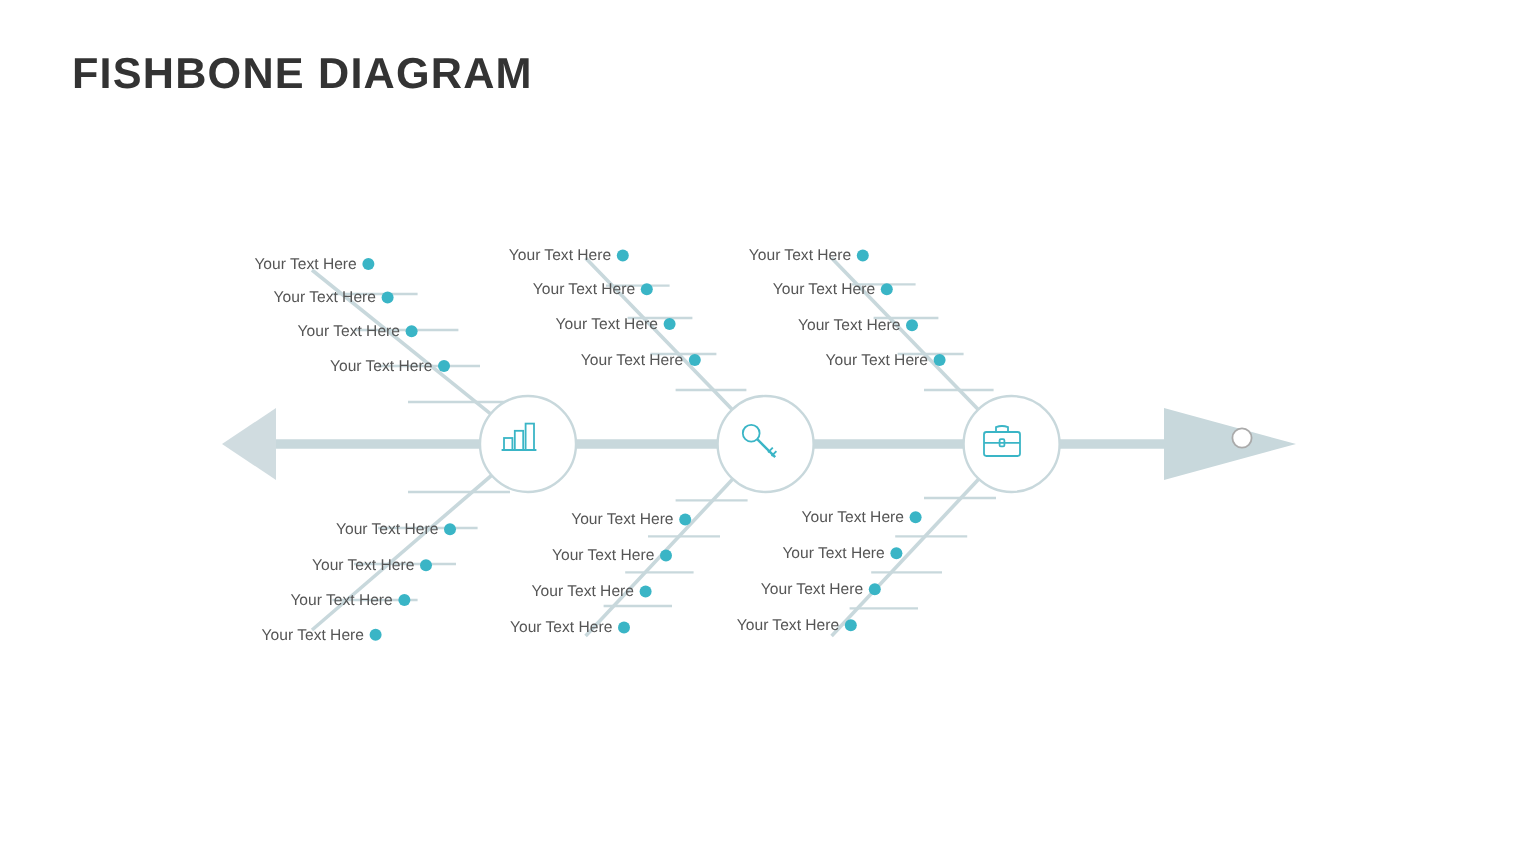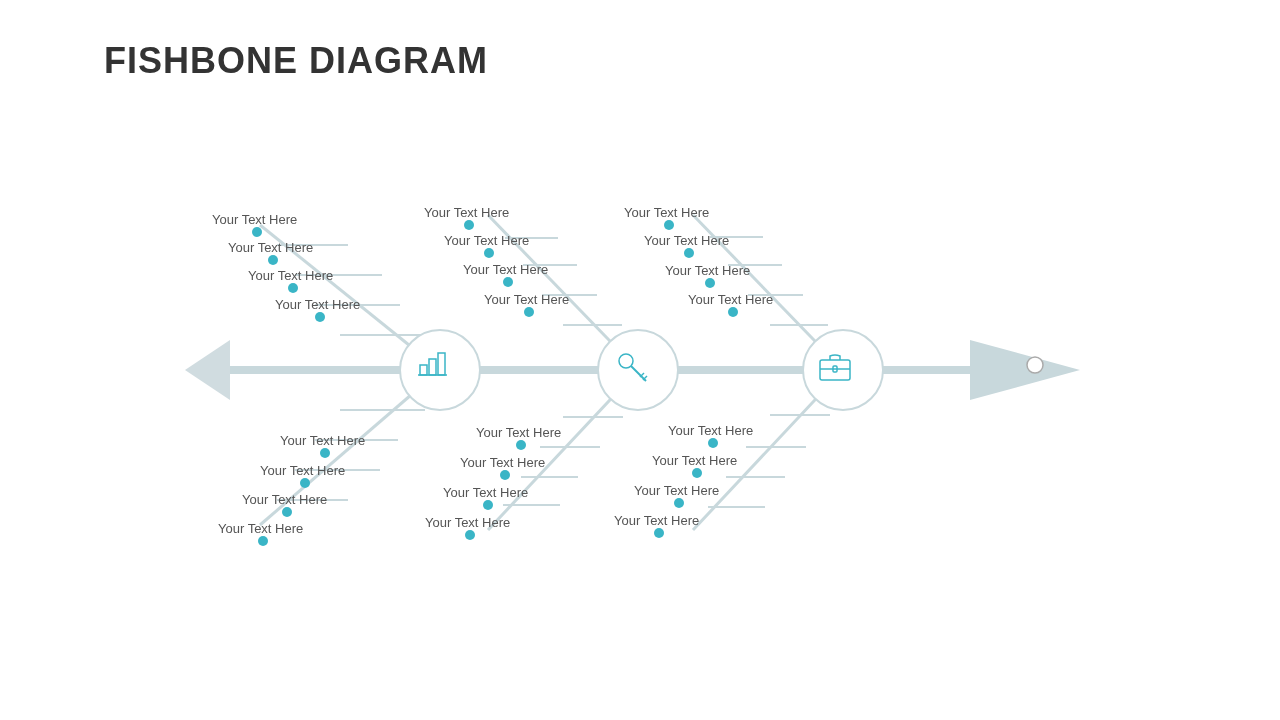--- a/index.html
+++ b/index.html
@@ -20,21 +20,20 @@
       color: #3ab5c6;
       font-size: 14px;
       font-weight: 500;
       margin-bottom: 6px;
     }
     .header-title {
       color: #333;
       font-size: 36px;
       font-weight: 800;
       letter-spacing: 1px;
-      margin-left: 44px;
     }
 
     
     .diagram-area {
       position: absolute;
       top: 155px;
       left: 0;
       width: 1280px;
       height: 530px;
     }
@@ -50,21 +49,21 @@
     }
     .dot {
       width: 10px;
       height: 10px;
       background: #3ab5c6;
       border-radius: 50%;
       flex-shrink: 0;
     }
     
     .label-upper {
-      flex-direction: column;
+      flex-direction: row;
     }
     .label-upper .dot {
       margin-left: 5px;
     }
   </style>
 </head>
 <body>
 
 <div class="header">
   <div class="header-title">FISHBONE DIAGRAM</div>

